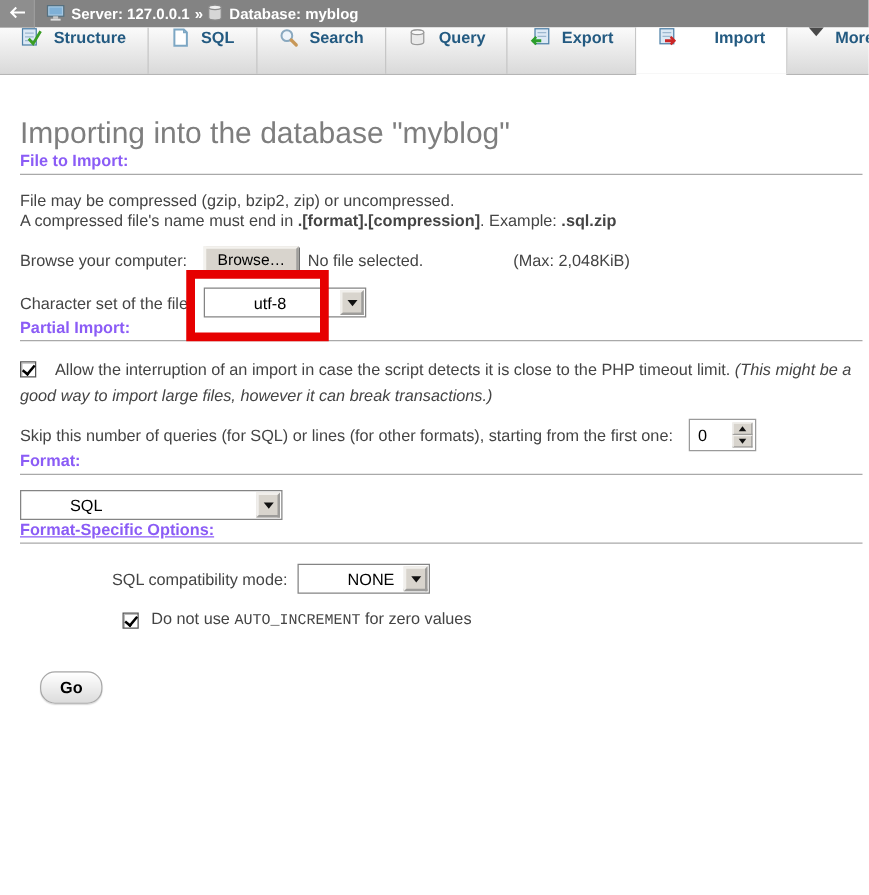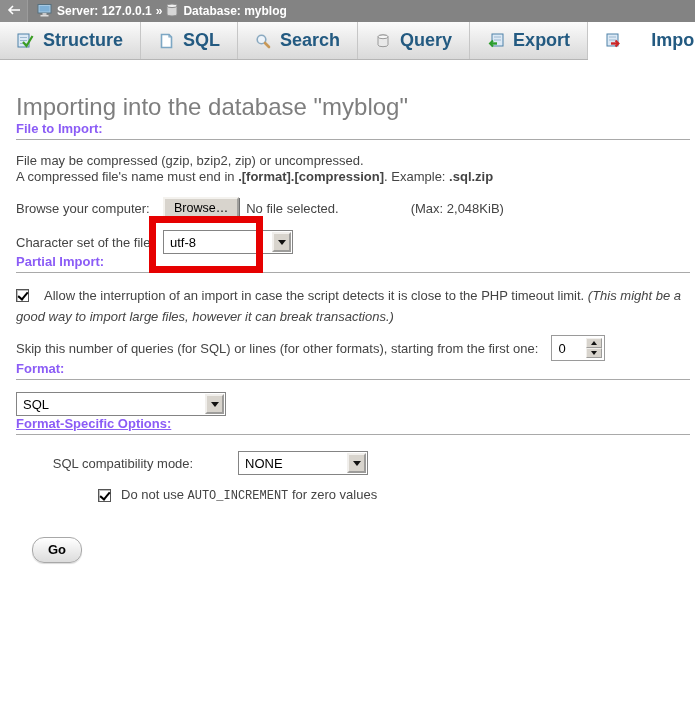--- a/index.html
+++ b/index.html
@@ -27,23 +27,23 @@
   .crumb{display:flex;align-items:center;gap:5px;margin-left:9px;cursor:pointer;}
   .crumb-sep{margin:0 4px;font-weight:bold;}
 
   
   .tabbar{
     height:38px;display:flex;align-items:stretch;
     background:linear-gradient(#fbfbfb,#d9d9d9);
     border-bottom:1px solid #b5b5b5;
   }
   .tab{
-    position:relative;display:flex;align-items:center;gap:9px;
+    position:relative;display:flex;align-items:flex-start;gap:9px;
     padding:0 17px;cursor:pointer;border-right:1px solid #c6c6c6;
-    color:var(--accent-blue);font-weight:bold;font-size:18px;
+    color:var(--accent-blue);font-weight:bold;font-size:13px;
   }
   .tab.active{background:#fff;gap:29px;}
   .tab.active::after{
     content:"";position:absolute;left:0;right:0;bottom:-1px;height:1px;background:#fff;
   }
   .tab .ticon{display:flex;align-items:center;}
   .tri-down{
     width:0;height:0;border-left:6px solid transparent;border-right:6px solid transparent;
     border-top:7px solid #4a4a4a;display:inline-block;
   }
@@ -77,37 +77,37 @@
     background:#d8d4cd;border:2px outset #f4f2ee;
     padding:2px 9px 3px 9px;font-size:12.5px;color:#000000;cursor:pointer;
     box-shadow:1px 1px 0 #6f6f6f;
   }
   .no-file{margin-left:7px;}
   .max-size{margin-left:72px;}
 
   
   .classic-select{
     display:inline-flex;align-items:stretch;background:#fff;
-    border:1px solid #848484;height:24px;cursor:pointer;
+    border:1px solid #848484;height:24px;cursor:pointer;padding-left:33px;
   }
   .classic-select .val{
     display:flex;align-items:center;padding:0 6px;color:#000;flex:1 1 auto;
     white-space:nowrap;overflow:hidden;
   }
   .classic-select .arrow-btn{
     width:19px;flex:0 0 auto;display:flex;align-items:center;justify-content:center;
     background:#d8d4cd;border:2px outset #f1efec;margin:1px;
   }
   .sel-arrow{
     width:0;height:0;border-left:4px solid transparent;border-right:4px solid transparent;
     border-top:5px solid #111;
   }
   .w-charset{width:130px;}
   .w-format{width:210px;margin-top:12px;}
-  .w-compat{width:130px;}
+  .w-compat{width:106px;}
 
   
   .cb{
     width:13px;height:13px;background:#fff;border:1px solid #555;
     box-shadow:inset 1px 1px 0 #bdbdbd;display:inline-block;position:relative;
     vertical-align:-2px;cursor:pointer;flex:0 0 auto;
   }
   .cb.checked::after{
     content:"";position:absolute;left:3px;top:0px;width:4px;height:8px;
     border-right:2px solid #000;border-bottom:2px solid #000;transform:rotate(40deg);
@@ -124,22 +124,22 @@
   .spinner .num{flex:1 1 auto;display:flex;align-items:center;padding-left:4px;color:#000;}
   .spin-btns{display:flex;flex-direction:column;width:16px;flex:0 0 auto;}
   .spin-btn{
     flex:1 1 50%;background:#d8d4cd;border:1px outset #f1efec;
     display:flex;align-items:center;justify-content:center;cursor:pointer;
   }
   .tri-up-s{width:0;height:0;border-left:3px solid transparent;border-right:3px solid transparent;border-bottom:4px solid #111;}
   .tri-down-s{width:0;height:0;border-left:3px solid transparent;border-right:3px solid transparent;border-top:4px solid #111;}
 
   .row-compat{margin-top:16px;}
-  .compat-label{width:222px;text-align:center;padding-right:8px;flex:0 0 auto;}
-  .row-autoinc{margin-top:12px;margin-left:82px;align-items:center;}
+  .compat-label{width:222px;text-align:right;padding-right:8px;flex:0 0 auto;}
+  .row-autoinc{margin-top:12px;margin-left:82px;align-items:flex-end;}
   .row-autoinc .cb{margin-right:10px;margin-top:1px;}
 
   
   .go-btn{
     display:inline-block;margin:34px 0 0 16px;padding:4px 15px 5px 15px;
     border:1px solid #a8a8a8;border-radius:12px;
     background:linear-gradient(#ffffff,#dcdcdc);
     font-weight:bold;font-size:13px;color:#000;cursor:pointer;
     box-shadow:0 1px 1px rgba(0,0,0,.15);
   }

